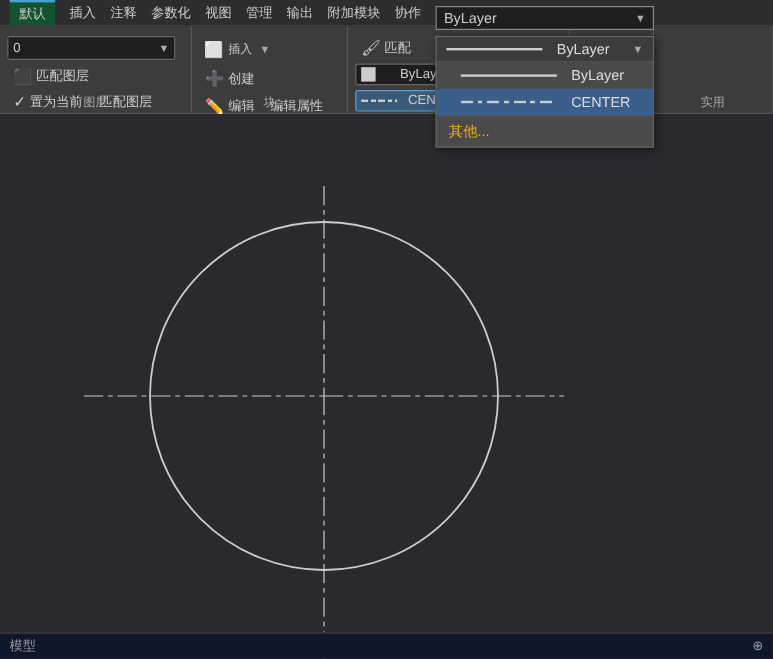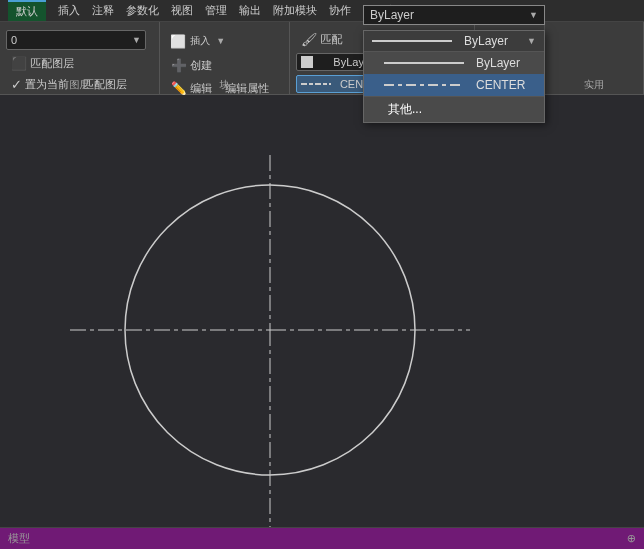--- a/index.html
+++ b/index.html
@@ -160,24 +160,24 @@
       background: repeating-linear-gradient(
         to right,
         #ccc 0px, #ccc 10px,
         transparent 10px, transparent 14px,
         #ccc 14px, #ccc 18px,
         transparent 18px, transparent 22px
       );
     }
 
     .dropdown-footer {
-      padding: 4px 10px 4px 24px;
+      padding: 4px 10px 4px 10px;
       cursor: pointer;
       font-size: 12px;
-      color: #ffffff;
+      color: #eab308;
       border-top: 1px solid #555;
     }
 
     
     .bylayer-combo {
       position: absolute;
       top: 5px;
       left: 363px;
       width: 182px;
       background: #1e1e1e;
@@ -216,21 +216,21 @@
     .tab-active {
       background: #14532d;
       padding: 2px 8px;
       border-top: 2px solid #4a9fd4;
     }
 
     .coord-bar {
       position: absolute;
       bottom: 0; left: 0; right: 0;
       height: 22px;
-      background: #701a75;
+      background: #0f172a;
       border-top: 1px solid #444;
       display: flex;
       align-items: center;
       padding: 0 8px;
       font-size: 11px;
       color: #999;
       gap: 10px;
     }
   </style>
 </head>

